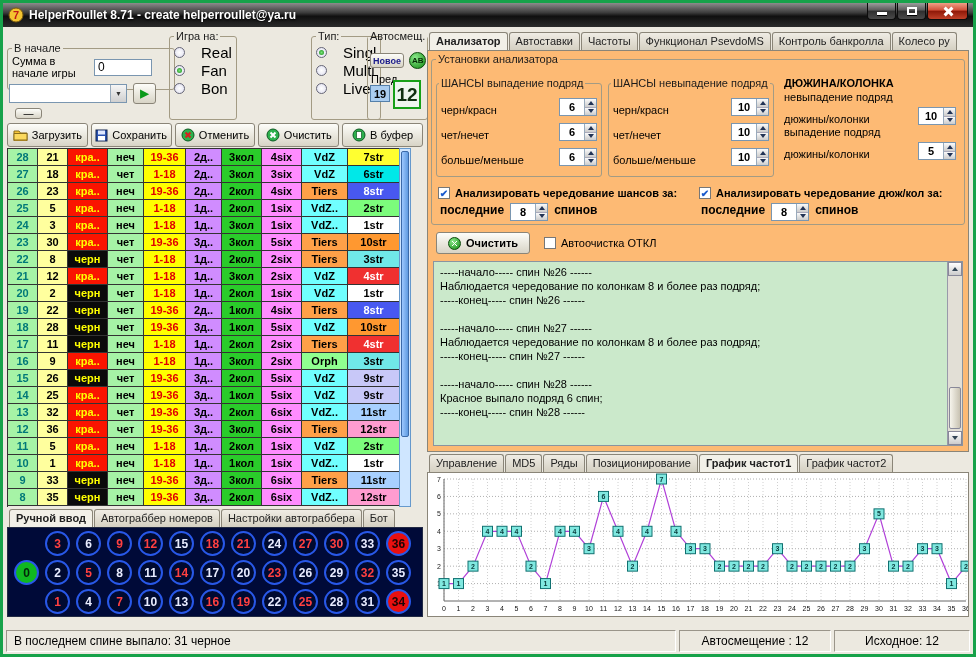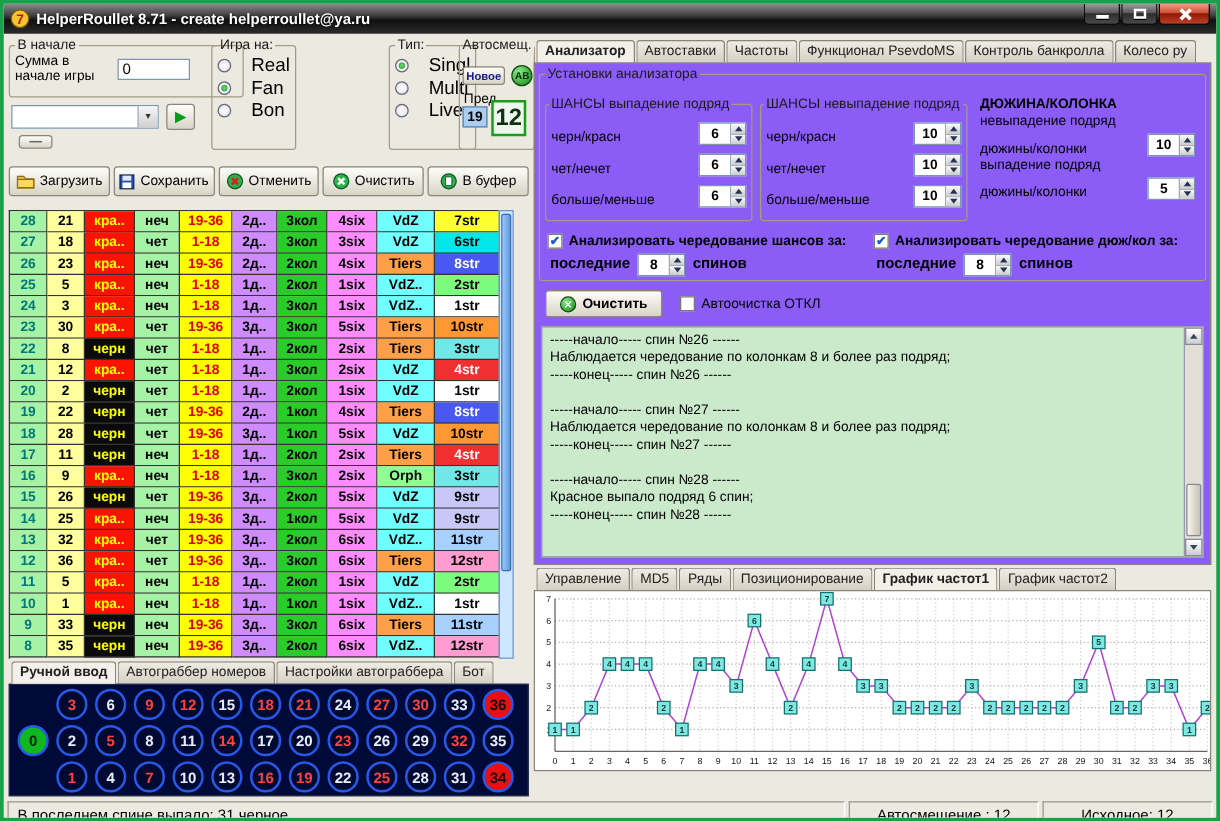--- a/index.html
+++ b/index.html
@@ -17,21 +17,21 @@
   .g-x::before{transform:rotate(45deg)}.g-x::after{transform:rotate(-45deg)}
   
   .content{flex:1;display:flex;gap:4px;padding:3px 4px 2px}
   .left{flex:0 0 416px;display:flex;flex-direction:column}
   .right{flex:1;min-width:0;display:flex;flex-direction:column}
   
   fieldset{border:1px solid #a39b84;border-radius:3px;margin:0;padding:1px 4px}
   legend{font-size:11px;padding:0 2px;color:#1a1a1a}
   .controls{position:relative;height:92px;flex:0 0 92px}
   .fs{position:absolute}
-  #fs-start{left:0;top:0;width:188px;height:48px}
+  #fs-start{left:0;top:12px;width:168px;height:48px}
   .start-inner{display:flex;gap:4px;align-items:center}
   .start-lbl{font-size:11px;width:78px;line-height:12px}
   .txt{width:58px;height:17px;border:1px solid #7a96b0;font:12px "Liberation Sans",sans-serif;padding:0 3px;background:#fff}
   .combo{position:absolute;left:2px;top:54px;width:118px;height:19px;border:1px solid #7a96b0;background:#fff;display:flex}
   .combo-val{flex:1;font-size:11px;padding:2px}
   .combo-btn{width:16px;background:linear-gradient(#f6f6f6,#cfcfcf);border-left:1px solid #9ab;font-size:7px;text-align:center;line-height:17px;color:#333}
   .btn{border:1px solid #8a8578;border-radius:3px;background:linear-gradient(#fdfdf9,#d8d4c6);font-family:inherit;cursor:default}
   .play{position:absolute;left:126px;top:53px;width:23px;height:21px;color:#0a9a1a;font-size:11px;padding:0;font-weight:bold}
   .minus{position:absolute;left:8px;top:78px;width:27px;height:11px;font-size:10px;line-height:4px;padding:0}
   #fs-game{left:162px;top:0;width:62px;height:90px}
@@ -41,41 +41,41 @@
   .radio{display:flex;align-items:center;gap:16px;height:18px;font-size:15px;white-space:nowrap}
   #fs-roulette .radio{height:16px}
   .rdot{flex:0 0 11px;width:11px;height:11px;border-radius:50%;border:1px solid #667;background:radial-gradient(#fff,#dde);position:relative}
   .rdot.sel::after{content:"";position:absolute;inset:2px;border-radius:50%;background:radial-gradient(#7be37b,#128a12)}
   .new-btn{position:absolute;left:2px;top:11px;width:34px;height:15px;font-size:9px;font-weight:bold;color:#1a1a8a;padding:0}
   .ab{position:absolute;right:1px;top:10px;width:17px;height:17px;border-radius:50%;background:radial-gradient(circle at 35% 30%,#8ae88a,#128a12);border:1px solid #0a4a0a;font-size:8px;font-weight:bold;text-align:center;line-height:16px;color:#052a05}
   .pred{position:absolute;left:3px;top:31px;font-size:11px}
   .prev-box{position:absolute;left:2px;top:43px;width:20px;height:17px;background:#aacdf0;border:1px solid #5580aa;font-size:11px;font-weight:bold;text-align:center;line-height:16px}
   .big-box{position:absolute;left:25px;top:38px;width:28px;height:29px;border:2px solid #17a017;background:#eef6ee;font-size:19px;font-weight:bold;text-align:center;line-height:26px;color:#103010}
   
-  .toolbar{display:flex;gap:3px;height:24px;flex:0 0 24px;margin:11px 0}
+  .toolbar{display:flex;gap:3px;height:24px;flex:0 0 24px;margin:1px 0}
   .tbtn{flex:1;display:flex;align-items:center;justify-content:center;gap:4px;font-size:11px;padding:0 2px;white-space:nowrap}
   
   .table-wrap{display:flex;flex:0 0 359px}
   #spins-table{width:392px;border-left:1px solid #333;border-top:1px solid #333}
   .trow{display:grid;grid-template-columns:30px 30px 40px 36px 42px 36px 40px 40px 46px 52px;height:17px}
   .tcell{border-right:1px solid #333;border-bottom:1px solid #333;font-size:11px;font-weight:bold;text-align:center;line-height:16px;overflow:hidden;white-space:nowrap}
   .tscroll{width:12px;background:#cfe6ff;border:1px solid #6699cc;position:relative}
   .tthumb{position:absolute;left:1px;right:1px;top:2px;height:80%;background:linear-gradient(90deg,#9cc8ff,#5e9ae0);border:1px solid #3a6aaa;border-radius:2px}
   
   .tabs{display:flex;align-items:flex-end;overflow:hidden;height:20px;flex:0 0 20px;padding-left:2px}
   .tab{border:1px solid #8a8578;border-bottom:none;background:linear-gradient(#efece4,#d5d0c2);padding:2px 6px 3px;font-size:11px;margin-right:1px;border-radius:3px 3px 0 0;color:#222;white-space:nowrap}
   .tab.active{background:#f2f0e8;font-weight:bold;position:relative;top:1px;padding-bottom:4px}
   
   #board-panel{flex:0 0 90px;background:#000a38;border:1px solid #222a44;padding:1px 0 0 3px}
   .brow{display:flex;height:29px}
   .brow.offset{margin-left:31px}
   .bcell{width:31px;height:29px;display:flex;align-items:center;justify-content:center}
   .bnum{width:25px;height:25px;border-radius:50%;border:2px solid #2858e8;font-size:12px;font-weight:bold;display:flex;align-items:center;justify-content:center}
   
-  .page{border:1px solid #8a8578;background:#8b5cf6;height:402px;flex:0 0 402px;position:relative;padding:3px}
+  .page{border:1px solid #8a8578;background:#fdba74;height:402px;flex:0 0 402px;position:relative;padding:3px}
   #settings-fs{position:absolute;left:3px;right:3px;top:2px;height:172px}
   .sg-fs{position:absolute;top:12px;height:100px;padding:2px}
   #g-hit{left:4px;width:166px}
   #g-miss{left:176px;width:166px}
   #g-dozen{left:348px;right:4px;top:10px;height:104px}
   .g3title{font-size:11px;font-weight:bold;padding:0 2px 1px}
   .g3sub{font-size:11px;padding:1px 2px}
   .srow{display:flex;align-items:flex-end;height:25px;gap:20px;padding:0 2px}
   #g-dozen .srow{height:21px}
   .slbl{flex:1;font-size:11px}

